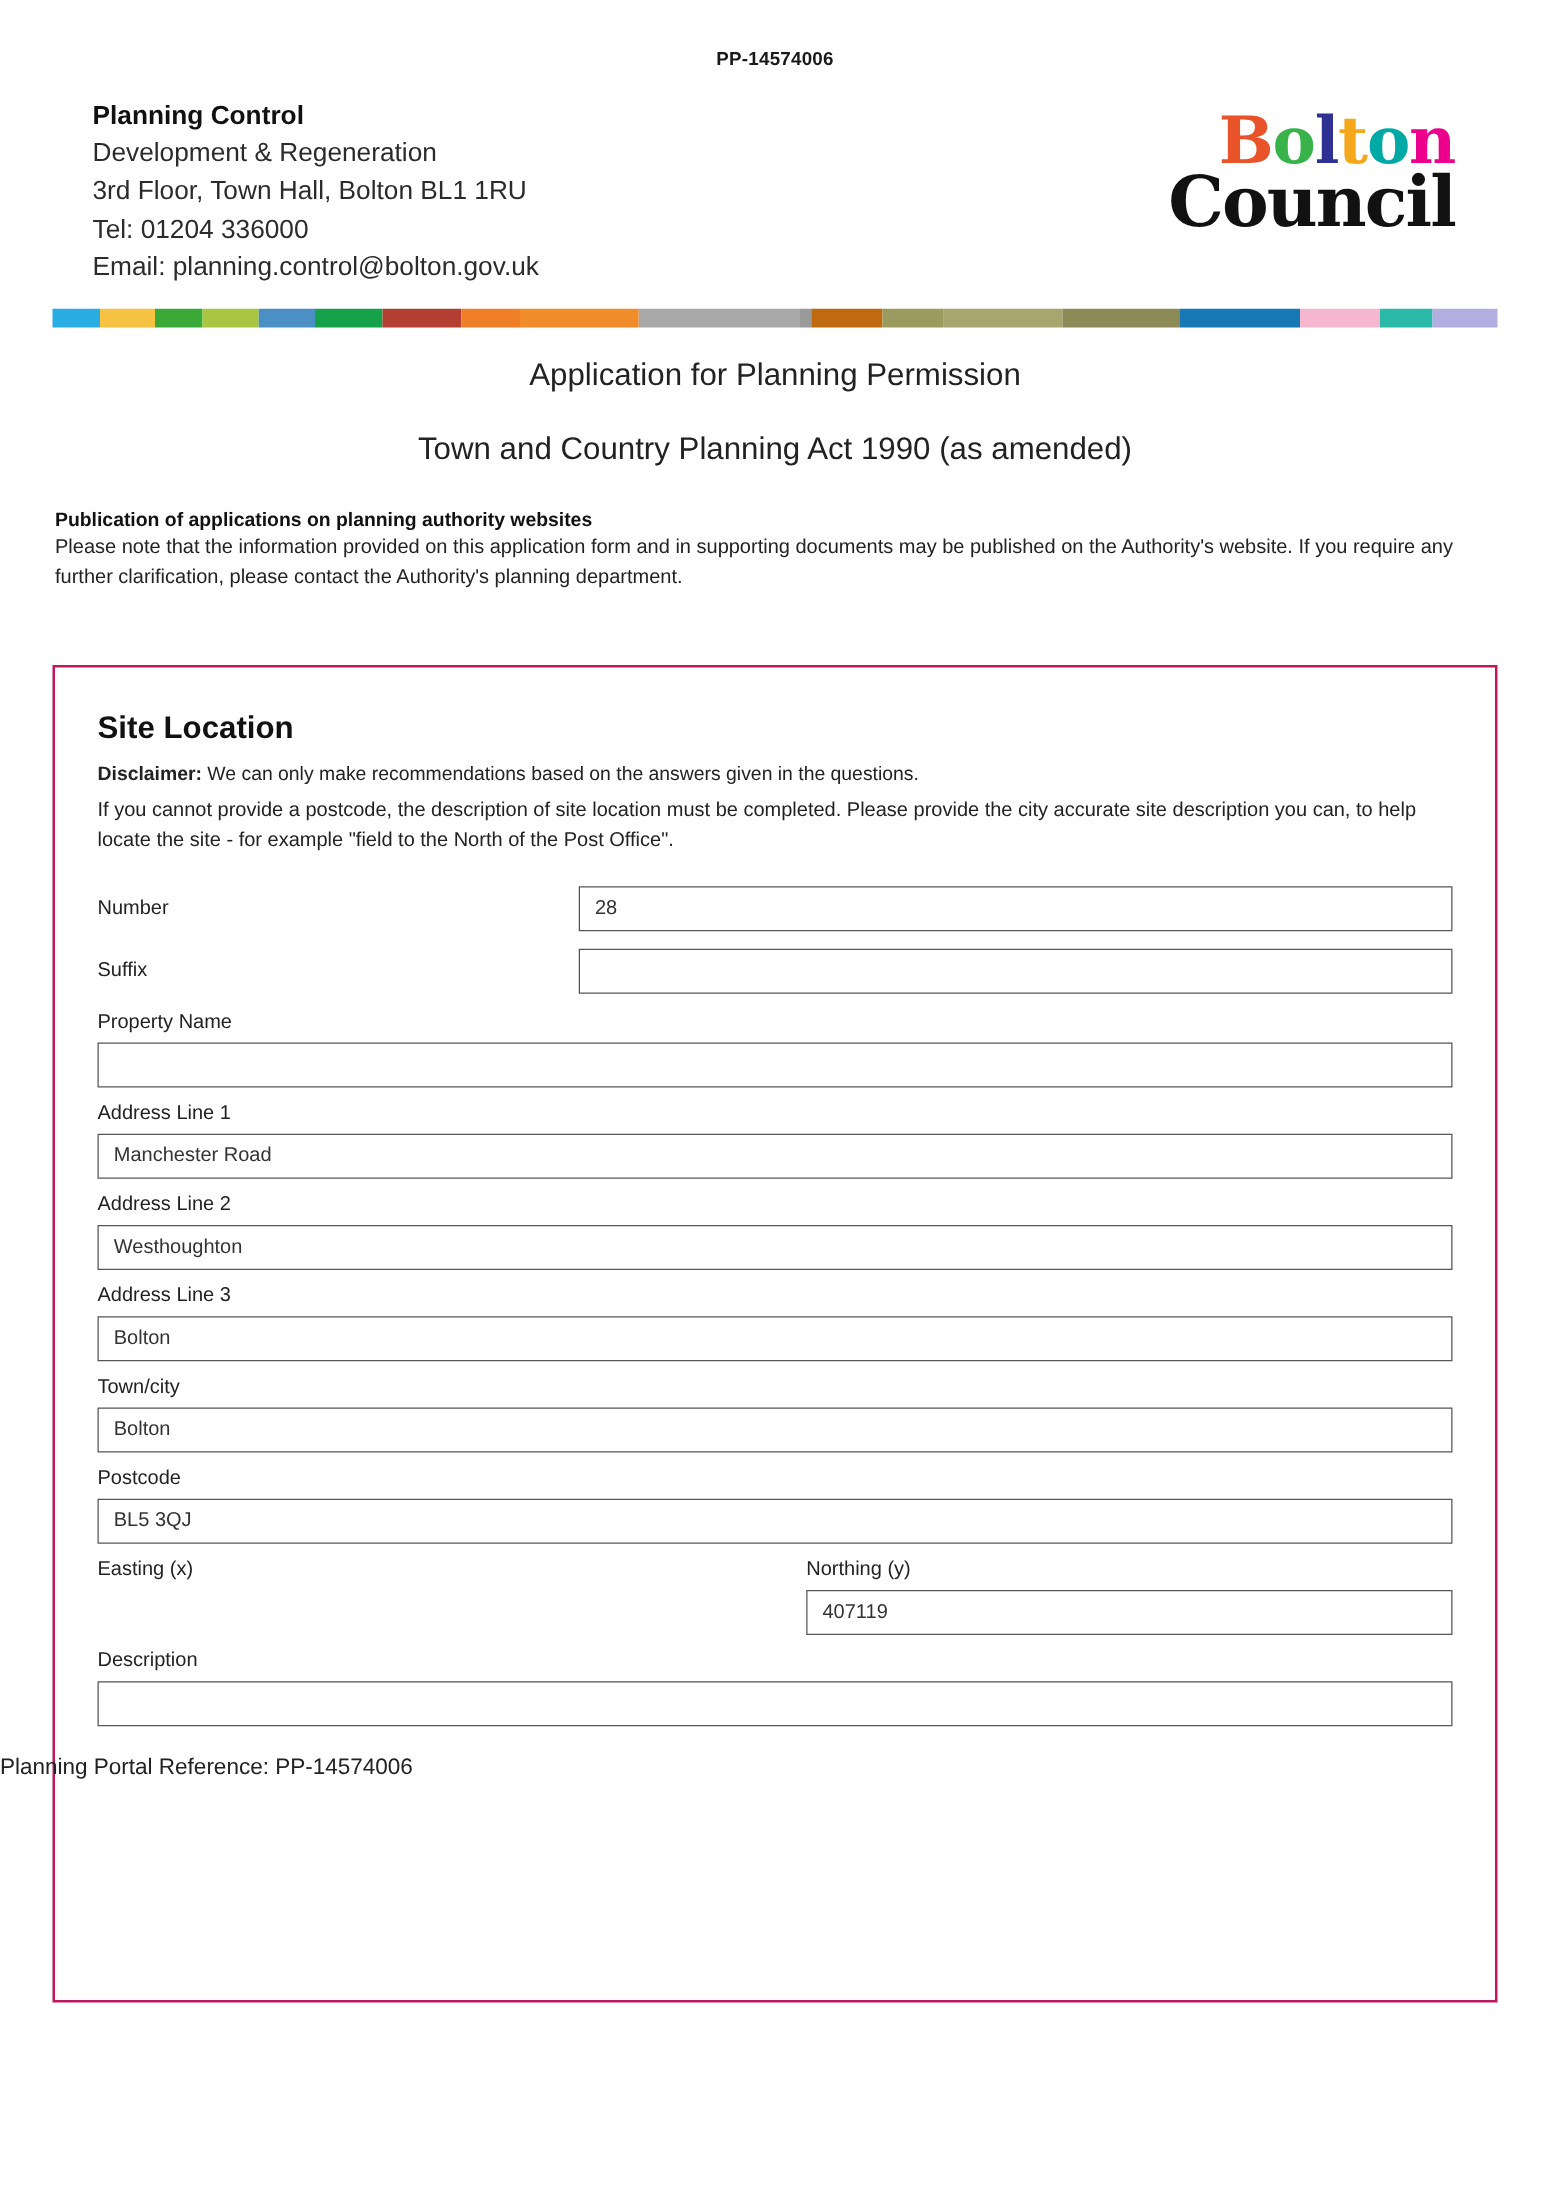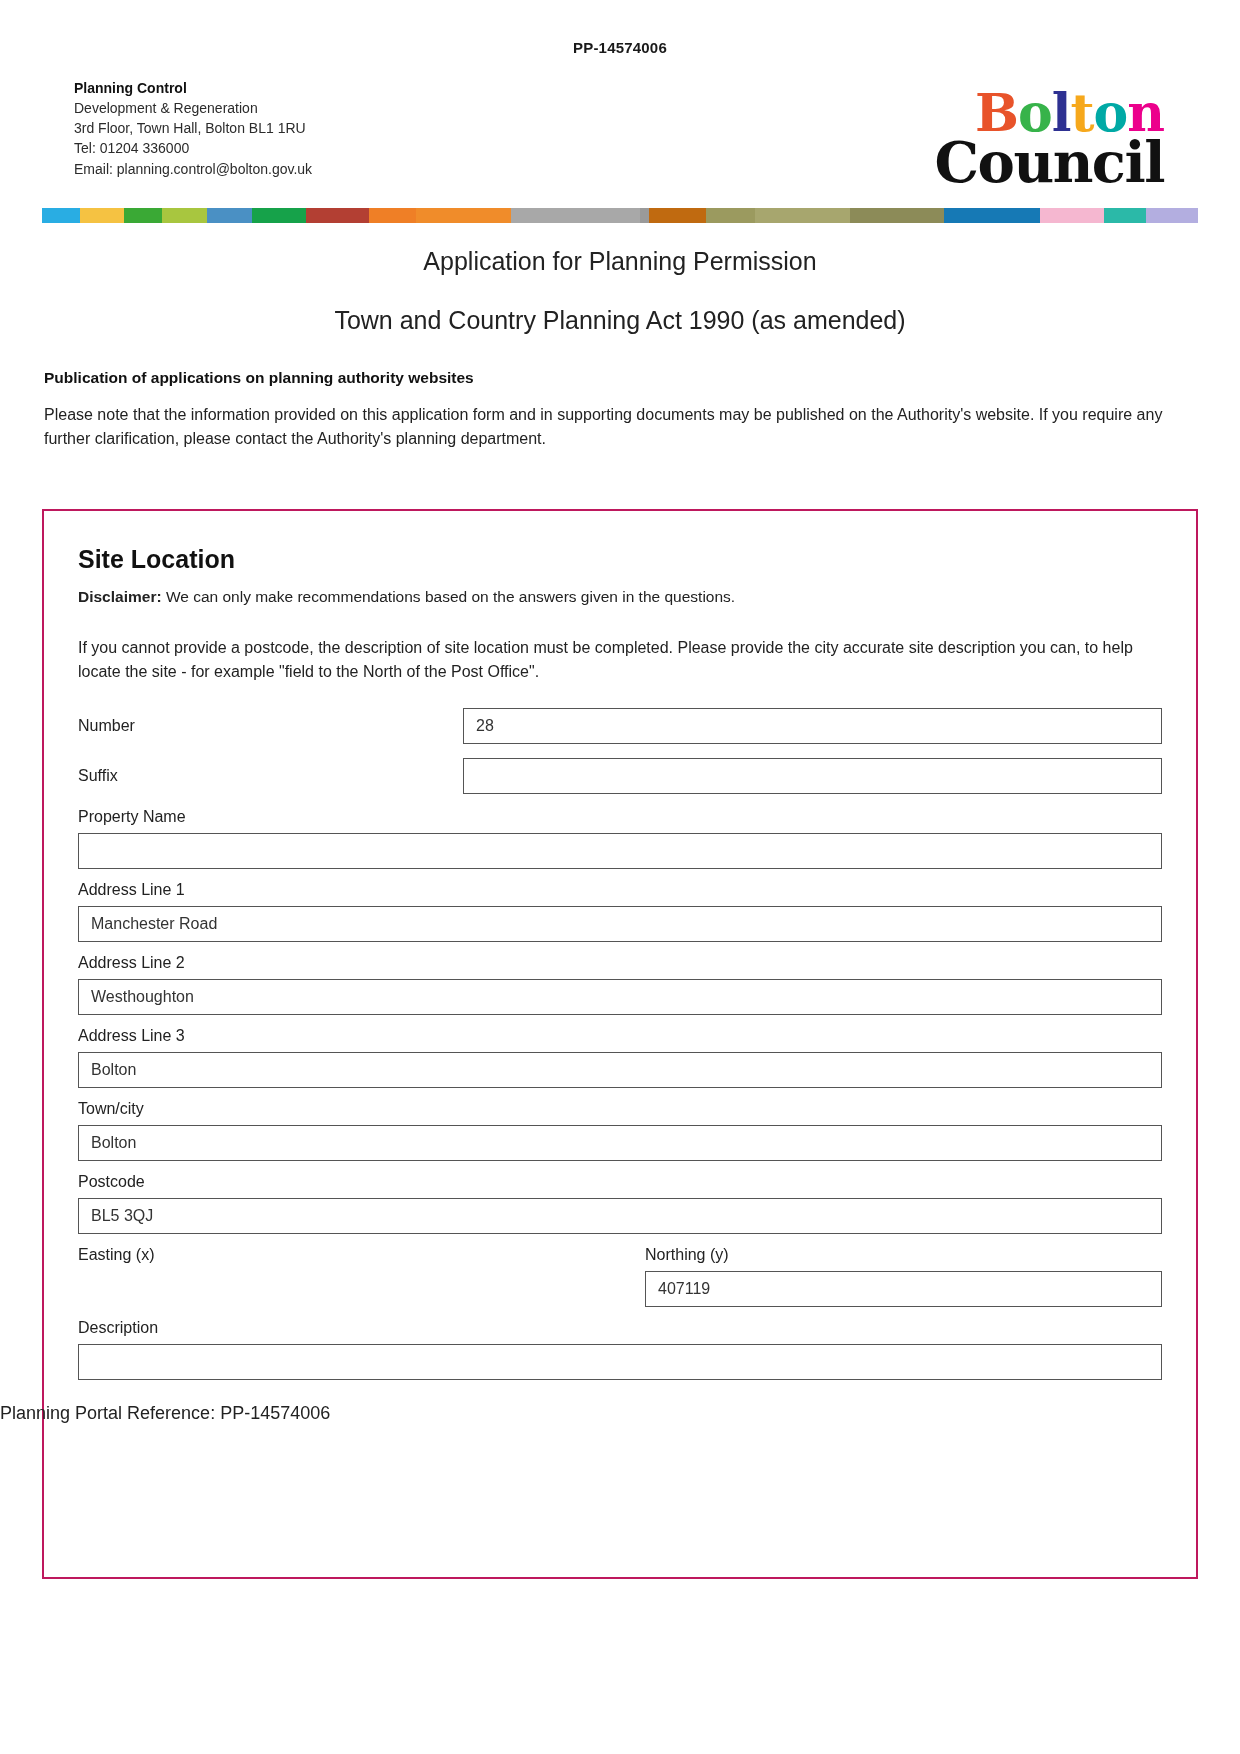--- a/index.html
+++ b/index.html
@@ -29,21 +29,21 @@
     margin-top: 9px;
     margin-bottom: 22px;
   }
   .header-row {
     display: flex;
     justify-content: space-between;
     align-items: flex-start;
     padding: 0 24px 0 32px;
   }
   .authority-block {
-    font-size: 14px;
+    font-size: 21px;
     line-height: 1.44;
     color: #2b2b2b;
   }
   .authority-block .dept {
     font-weight: bold;
     color: #111;
   }
   .logo {
     text-align: right;
     padding-right: 10px;
@@ -94,21 +94,20 @@
   .publication-heading {
     font-size: 15.5px;
     font-weight: bold;
     margin-top: 34px;
     margin-left: 2px;
     color: #111;
   }
   .publication-body {
     font-size: 16px;
     line-height: 1.5;
-    margin-top: 16px;
     margin-left: 2px;
     color: #222;
     max-width: 1150px;
   }
 
   .form-box {
     border: 2px solid #be185d;
     margin-top: 58px;
     padding: 26px 34px 20px 34px;
     height: 1070px;
@@ -117,21 +116,21 @@
   }
   .section-title {
     font-size: 25px;
     font-weight: bold;
     color: #111;
     margin: 8px 0 14px 0;
   }
   .disclaimer {
     font-size: 15.5px;
     color: #222;
-    margin-bottom: 30px;
+    margin-bottom: 8px;
   }
   .disclaimer b { font-weight: bold; }
   .helptext {
     font-size: 16px;
     line-height: 1.5;
     color: #222;
     margin-bottom: 24px;
     max-width: 1140px;
   }
 

